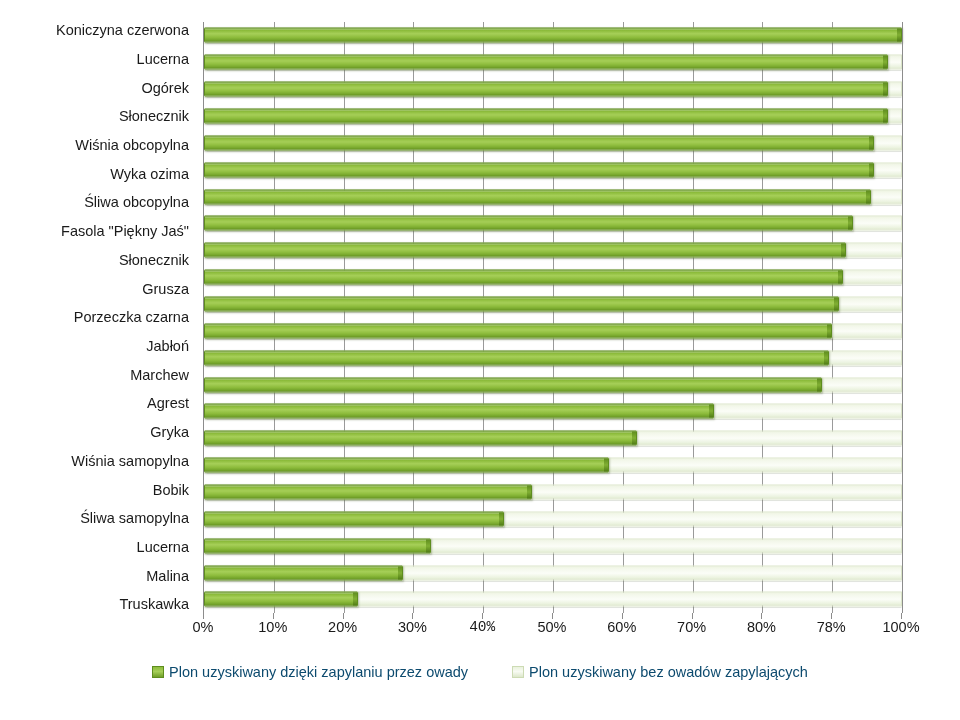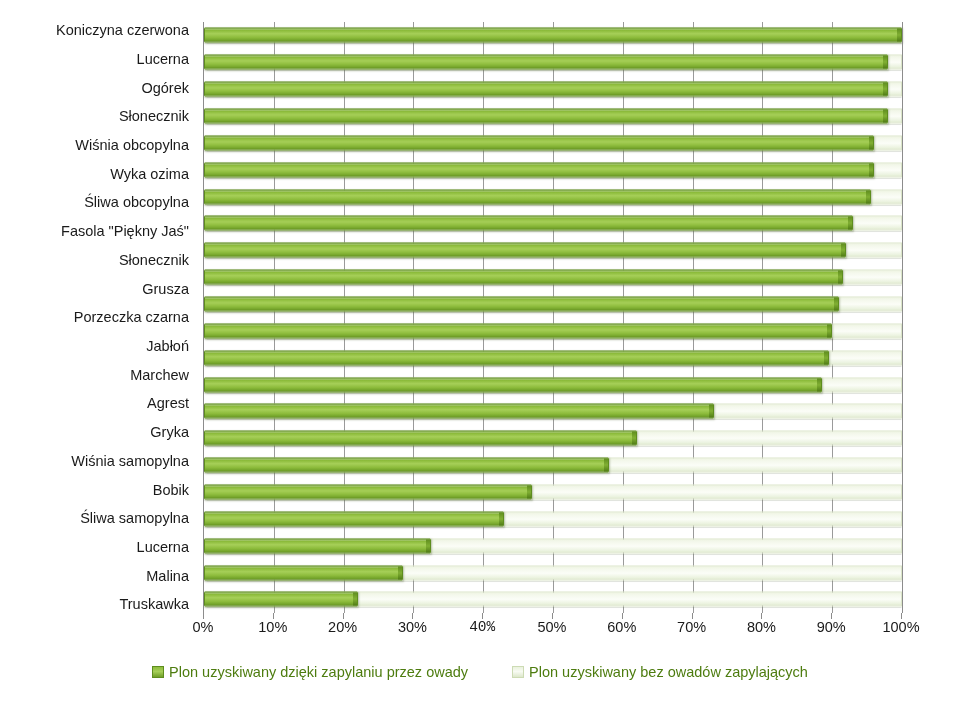--- a/index.html
+++ b/index.html
@@ -162,21 +162,21 @@
     display: flex;
     justify-content: center;
     align-items: center;
     gap: 44px;
   }
   .legend-item {
     display: flex;
     align-items: center;
     gap: 5px;
     font-size: 14.5px;
-    color: #4d7c0f;
+    color: #0c4a6e;
     white-space: nowrap;
     line-height: 1;
   }
   .swatch {
     width: 12px;
     height: 12px;
     border: 1px solid #87a154;
     box-sizing: border-box;
     flex: 0 0 auto;
   }
@@ -381,21 +381,21 @@
       <div class="tick-text" style="left: 40%; font-family: Liberation Mono, monospace;">40%</div>
       <div class="tick-mark" style="left: 50%;"></div>
       <div class="tick-text" style="left: 50%;">50%</div>
       <div class="tick-mark" style="left: 60%;"></div>
       <div class="tick-text" style="left: 60%;">60%</div>
       <div class="tick-mark" style="left: 70%;"></div>
       <div class="tick-text" style="left: 70%;">70%</div>
       <div class="tick-mark" style="left: 80%;"></div>
       <div class="tick-text" style="left: 80%;">80%</div>
       <div class="tick-mark" style="left: 90%;"></div>
-      <div class="tick-text" style="left: 90%;">90%</div>
+      <div class="tick-text" style="left: 90%;">78%</div>
       <div class="tick-mark" style="left: 100%;"></div>
       <div class="tick-text" style="left: 100%; text-align: right;">100%</div>
     </div>
 
   <div id="legend">
       <div class="legend-item">
         <span class="swatch series-a"></span>
         <span>Plon uzyskiwany dzięki zapylaniu przez owady</span>
       </div>
       <div class="legend-item">

